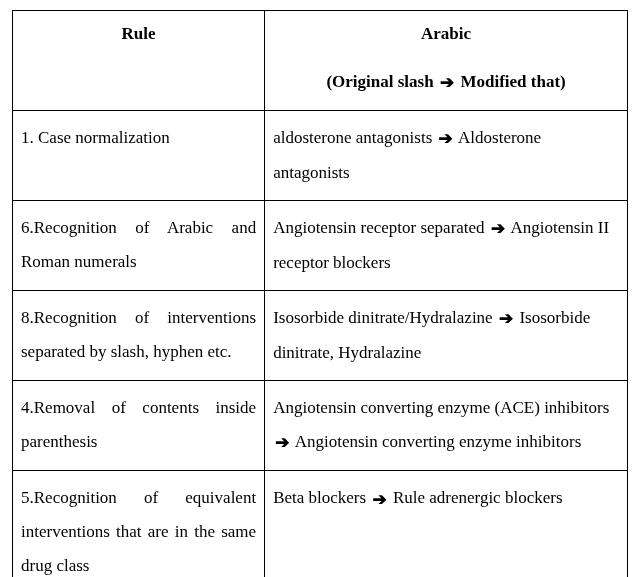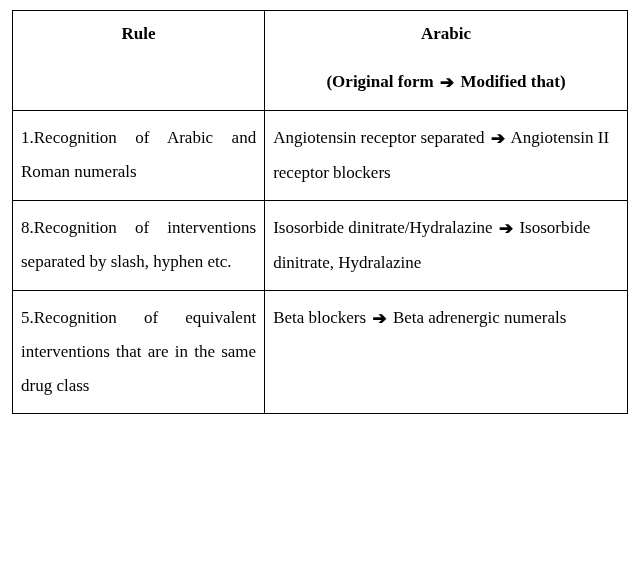--- a/index.html
+++ b/index.html
@@ -62,45 +62,61 @@
 
 <table>
   <thead>
     <tr>
       <th class="rule-col">
         <span>Rule</span>
       </th>
       <th class="example-col">
         <span>Arabic</span>
         <span class="example-header-sub">
-          <span>(Original form </span><span class="arrow">➔</span><span> Modified that)</span>
+          <span>(Original slash </span><span class="arrow">➔</span><span> Modified that)</span>
         </span>
       </th>
     </tr>
   </thead>
   <tbody>
     <tr>
       <td class="rule-cell">
-        <span>1.Recognition of Arabic and Roman numerals</span>
+        <span>1. Case normalization</span>
+      </td>
+      <td class="example-cell">
+        <span>aldosterone antagonists </span><span class="arrow">➔</span><span> Aldosterone antagonists</span>
+      </td>
+    </tr>
+    <tr>
+      <td class="rule-cell">
+        <span>6.Recognition of Arabic and Roman numerals</span>
       </td>
       <td class="example-cell">
         <span>Angiotensin receptor separated </span><span class="arrow">➔</span><span> Angiotensin II receptor blockers</span>
       </td>
     </tr>
     <tr>
       <td class="rule-cell">
         <span>8.Recognition of interventions separated by slash, hyphen etc.</span>
       </td>
       <td class="example-cell">
         <span>Isosorbide dinitrate/Hydralazine </span><span class="arrow">➔</span><span> Isosorbide dinitrate, Hydralazine</span>
       </td>
     </tr>
     <tr>
       <td class="rule-cell">
+        <span>4.Removal of contents inside parenthesis</span>
+      </td>
+      <td class="example-cell">
+        <span>Angiotensin converting enzyme (ACE) inhibitors </span><span class="arrow">➔</span><span> Angiotensin converting enzyme inhibitors</span>
+      </td>
+    </tr>
+    <tr>
+      <td class="rule-cell">
         <span>5.Recognition of equivalent interventions that are in the same drug class</span>
       </td>
       <td class="example-cell">
-        <span>Beta blockers </span><span class="arrow">➔</span><span> Beta adrenergic numerals</span>
+        <span>Beta blockers </span><span class="arrow">➔</span><span> Rule adrenergic blockers</span>
       </td>
     </tr>
 
   </tbody>
 </table>
 
 </body></html>

